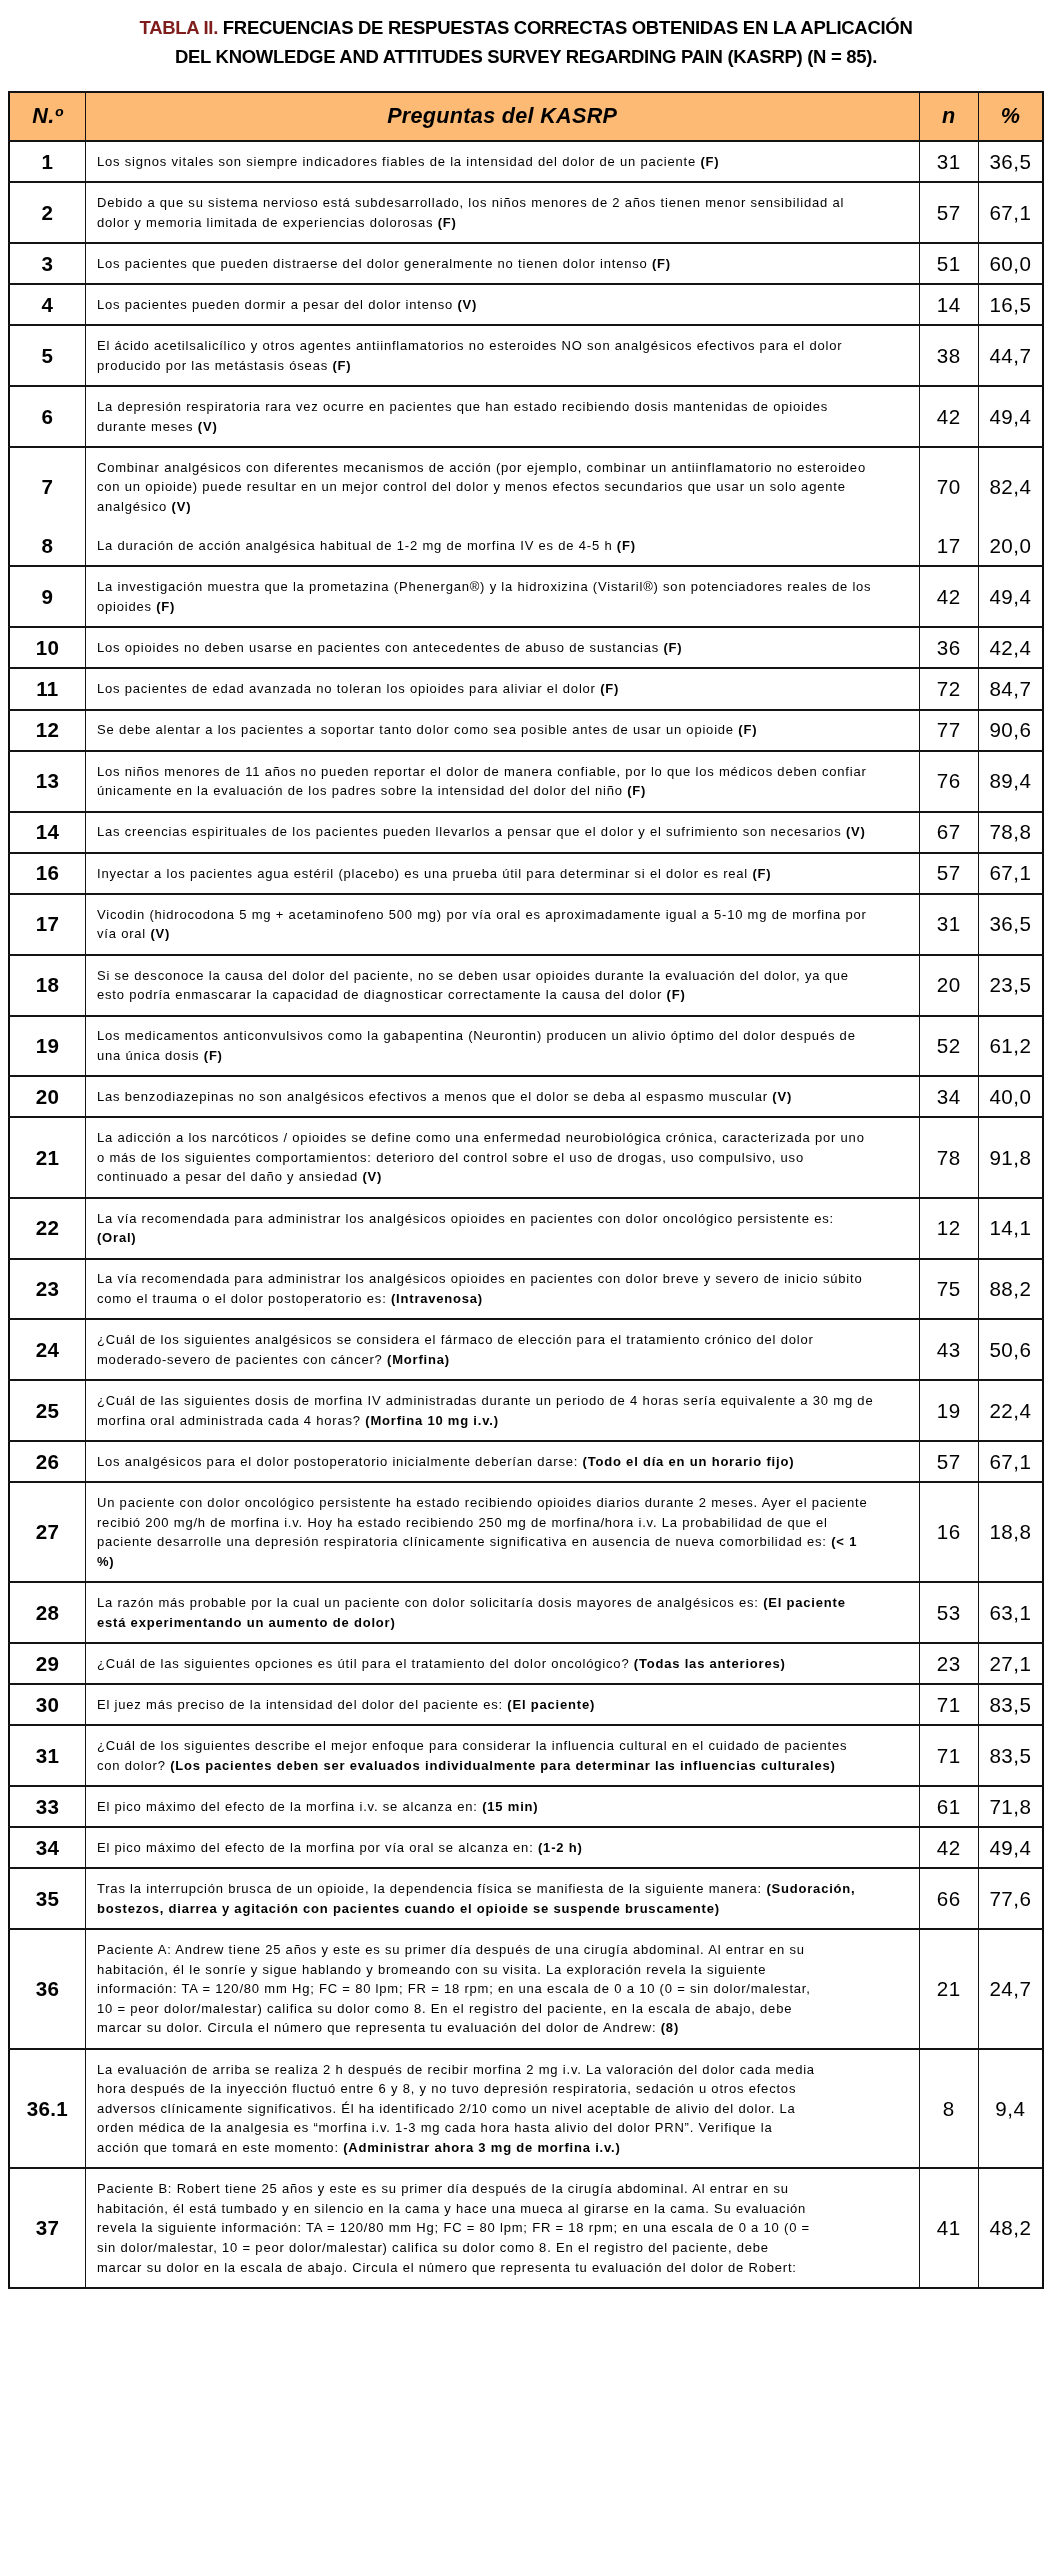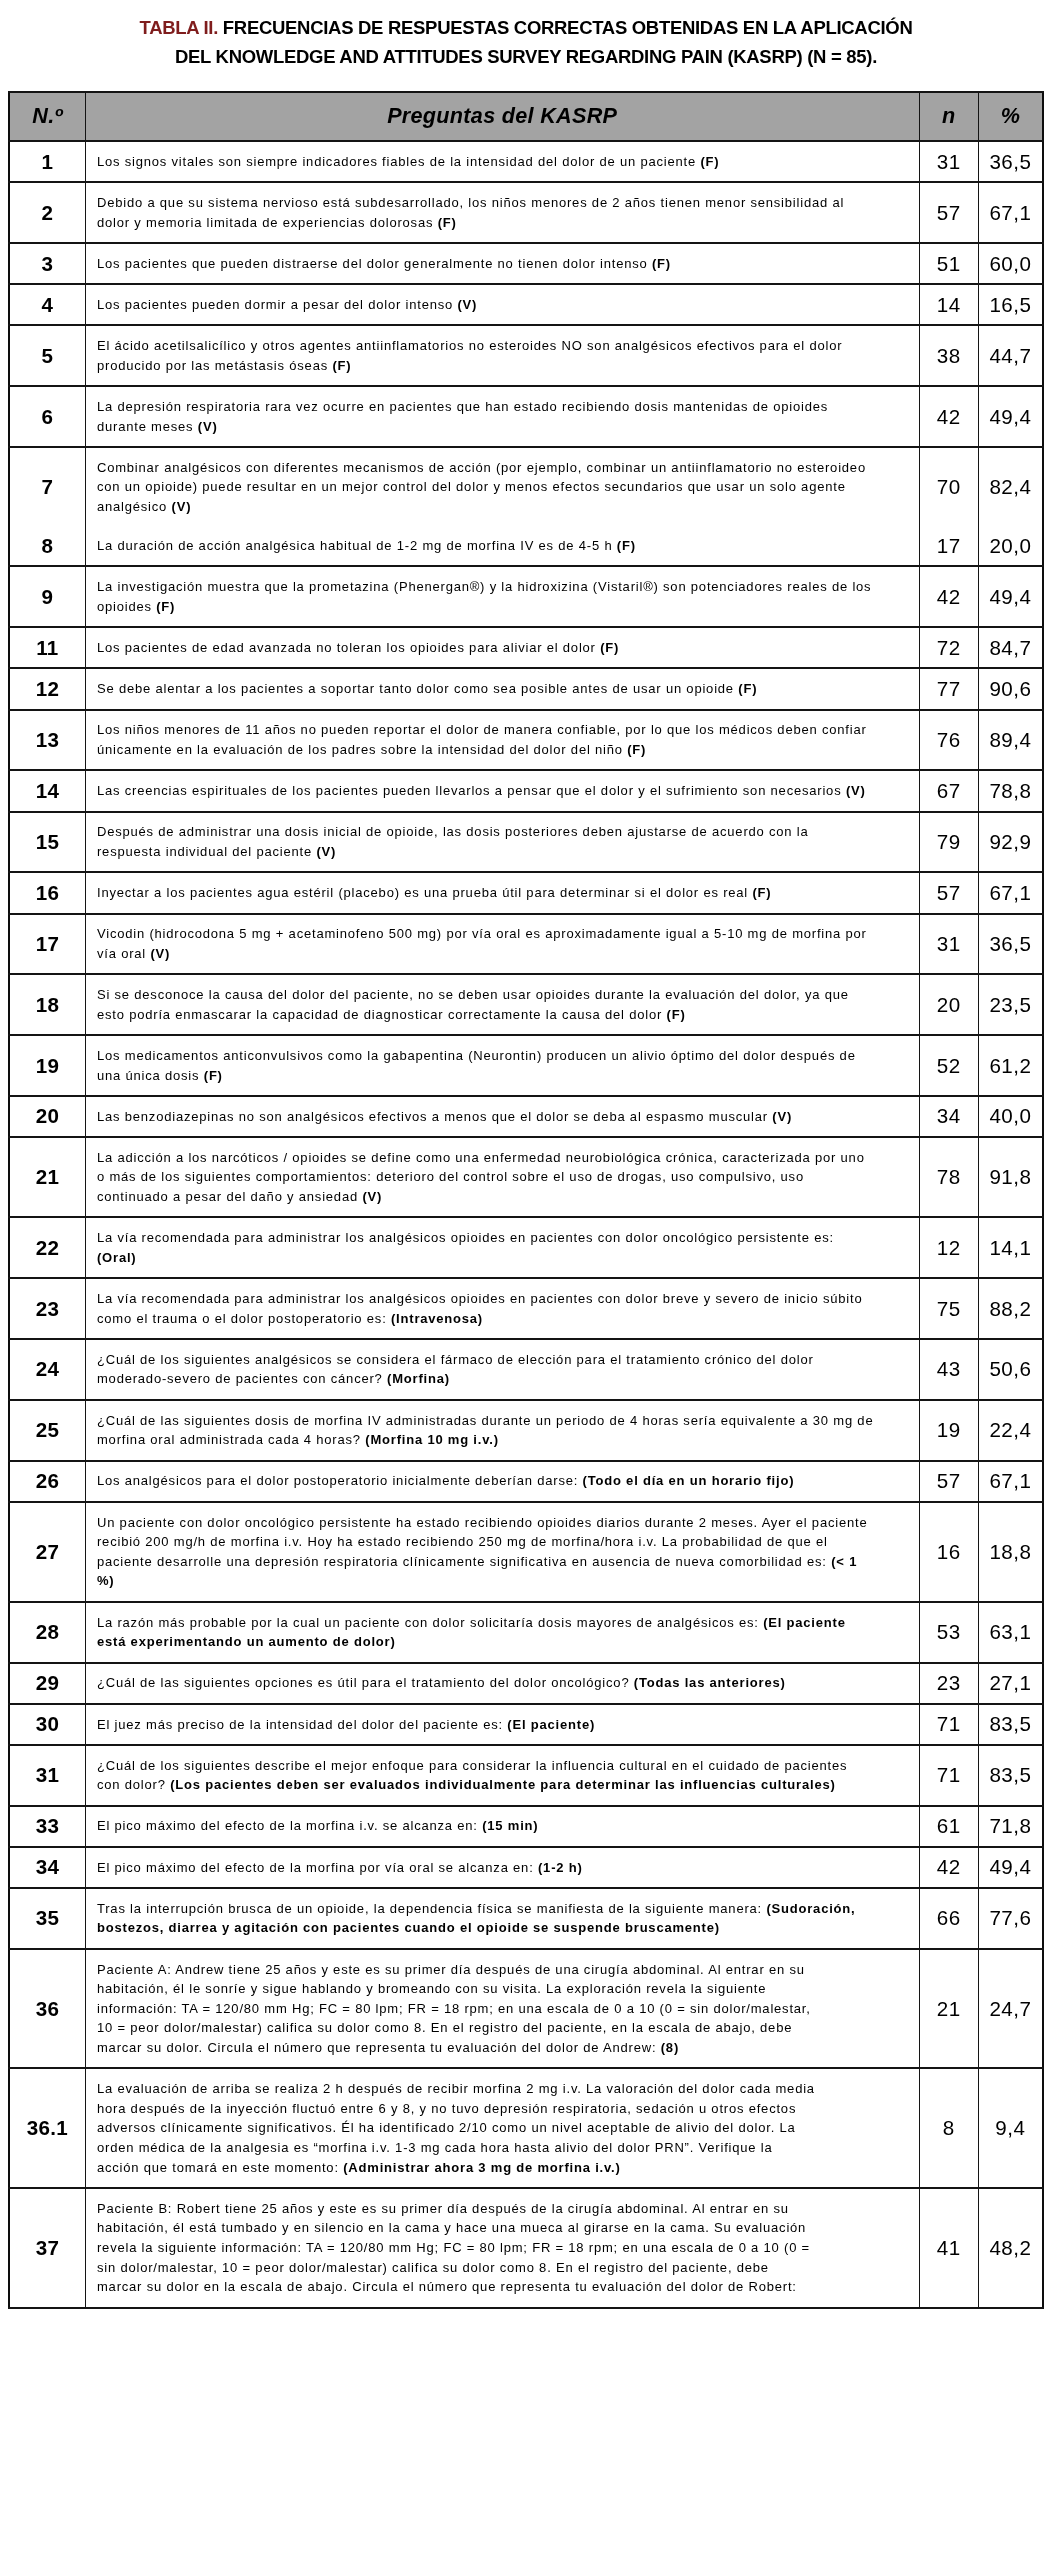--- a/index.html
+++ b/index.html
@@ -37,21 +37,21 @@
   col.c-n   { width: 59px; }
   col.c-pct { width: 65px; }
   th, td {
     border: 1.5px solid #141414;
     border-top-width: 2.1px;
     border-bottom-width: 2.1px;
     vertical-align: middle;
     box-sizing: border-box;
   }
   thead th {
-    background: #a3a3a3;
+    background: #fdba74;
     font-style: italic;
     font-weight: bold;
     font-size: 21.6px;
     height: 49px;
     text-align: center;
     letter-spacing: 0.3px;
   }
   td.num {
     text-align: center;
     font-weight: bold;
@@ -175,20 +175,28 @@
 
   <tr>
     <td class="num">9</td>
     <td class="q">
       <div class="q-inner"><span class="q-text">La investigación muestra que la prometazina (Phenergan®) y la hidroxizina (Vistaril®) son potenciadores reales de los opioides</span> <span class="ans">(F)</span></div>
     </td>
     <td class="n">42</td>
     <td class="pct">49,4</td>
   </tr>
 
+  <tr>
+    <td class="num">10</td>
+    <td class="q">
+      <div class="q-inner"><span class="q-text">Los opioides no deben usarse en pacientes con antecedentes de abuso de sustancias</span> <span class="ans">(F)</span></div>
+    </td>
+    <td class="n">36</td>
+    <td class="pct">42,4</td>
+  </tr>
 
   <tr>
     <td class="num">11</td>
     <td class="q">
       <div class="q-inner"><span class="q-text">Los pacientes de edad avanzada no toleran los opioides para aliviar el dolor</span> <span class="ans">(F)</span></div>
     </td>
     <td class="n">72</td>
     <td class="pct">84,7</td>
   </tr>
 
@@ -212,28 +220,20 @@
 
   <tr>
     <td class="num">14</td>
     <td class="q">
       <div class="q-inner"><span class="q-text">Las creencias espirituales de los pacientes pueden llevarlos a pensar que el dolor y el sufrimiento son necesarios</span> <span class="ans">(V)</span></div>
     </td>
     <td class="n">67</td>
     <td class="pct">78,8</td>
   </tr>
 
-  <tr>
-    <td class="num">15</td>
-    <td class="q">
-      <div class="q-inner"><span class="q-text">Después de administrar una dosis inicial de opioide, las dosis posteriores deben ajustarse de acuerdo con la respuesta individual del paciente</span> <span class="ans">(V)</span></div>
-    </td>
-    <td class="n">79</td>
-    <td class="pct">92,9</td>
-  </tr>
 
   <tr>
     <td class="num">16</td>
     <td class="q">
       <div class="q-inner"><span class="q-text">Inyectar a los pacientes agua estéril (placebo) es una prueba útil para determinar si el dolor es real</span> <span class="ans">(F)</span></div>
     </td>
     <td class="n">57</td>
     <td class="pct">67,1</td>
   </tr>
 

